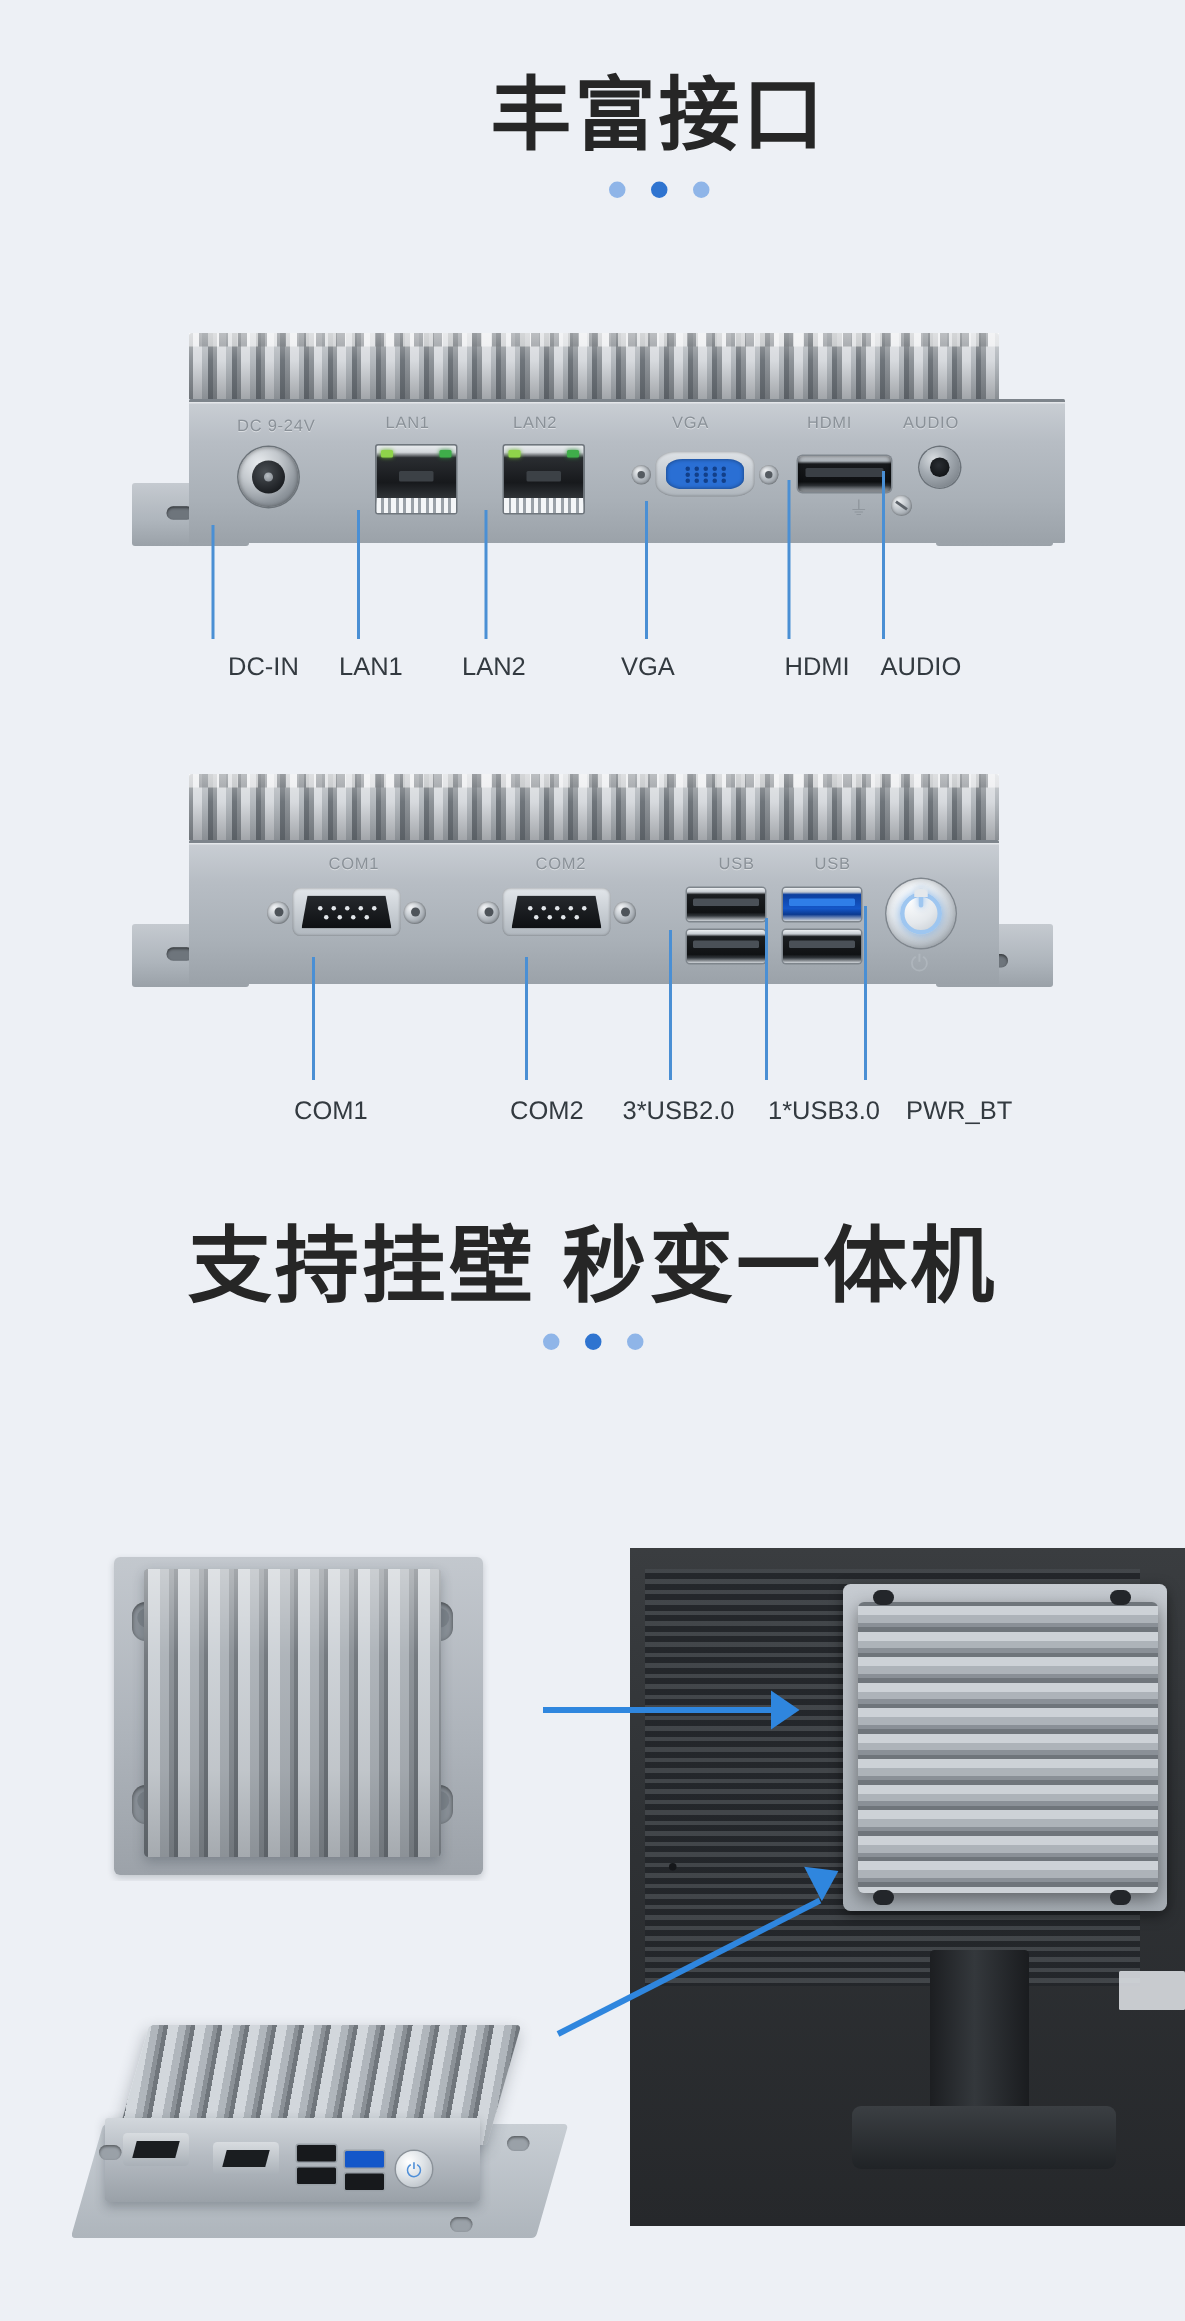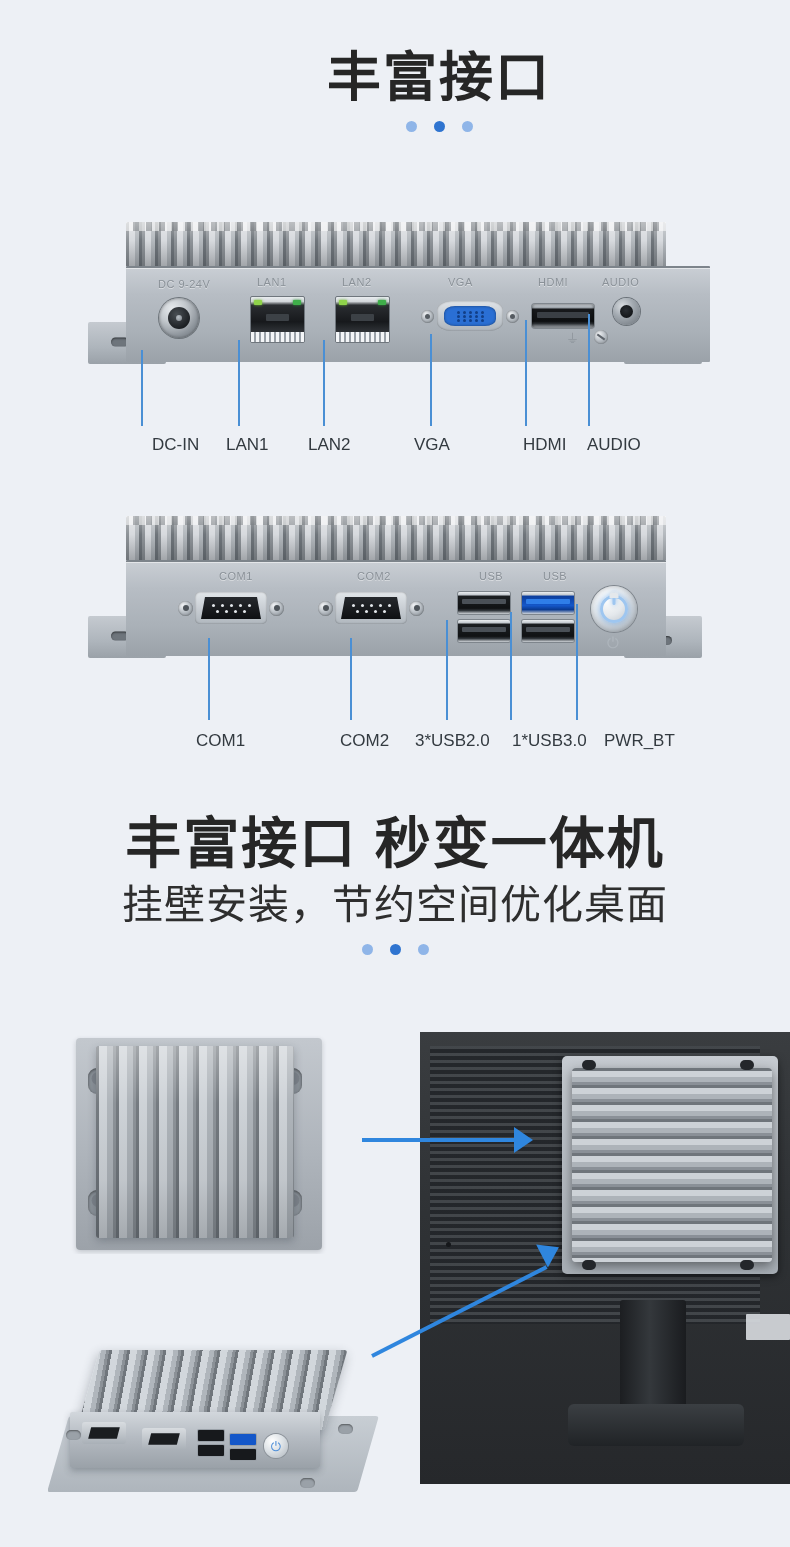--- a/index.html
+++ b/index.html
@@ -601,22 +601,21 @@
     <div class="cline" style="left:488px; top:88px;  height:116px;"></div>
   </div>
 
   <div class="clabel" style="left:196px; top:731px;">COM1</div>
   <div class="clabel" style="left:340px; top:731px;">COM2</div>
   <div class="clabel" style="left:415px; top:731px;">3*USB2.0</div>
   <div class="clabel" style="left:512px; top:731px;">1*USB3.0</div>
   <div class="clabel" style="left:604px; top:731px;">PWR_BT</div>
 
   <div class="sect-head" id="head2">
-    <div class="h-main">丰富接口 秒变一体机</div>
-    <div class="h-sub">挂壁安装，节约空间优化桌面</div>
+    <div class="h-main">支持挂壁 秒变一体机</div>
     <div class="dots">
       <span class="dot"></span>
       <span class="dot mid"></span>
       <span class="dot"></span>
     </div>
   </div>
 
   <div class="photo" style="left:68px; top:1032px; width:260px; height:222px;">
     <div class="tv-plate" style="left:8px; top:6px; width:246px; height:212px;"></div>
     <div class="tv-keyhole" style="left:20px;  top:36px;"></div>

